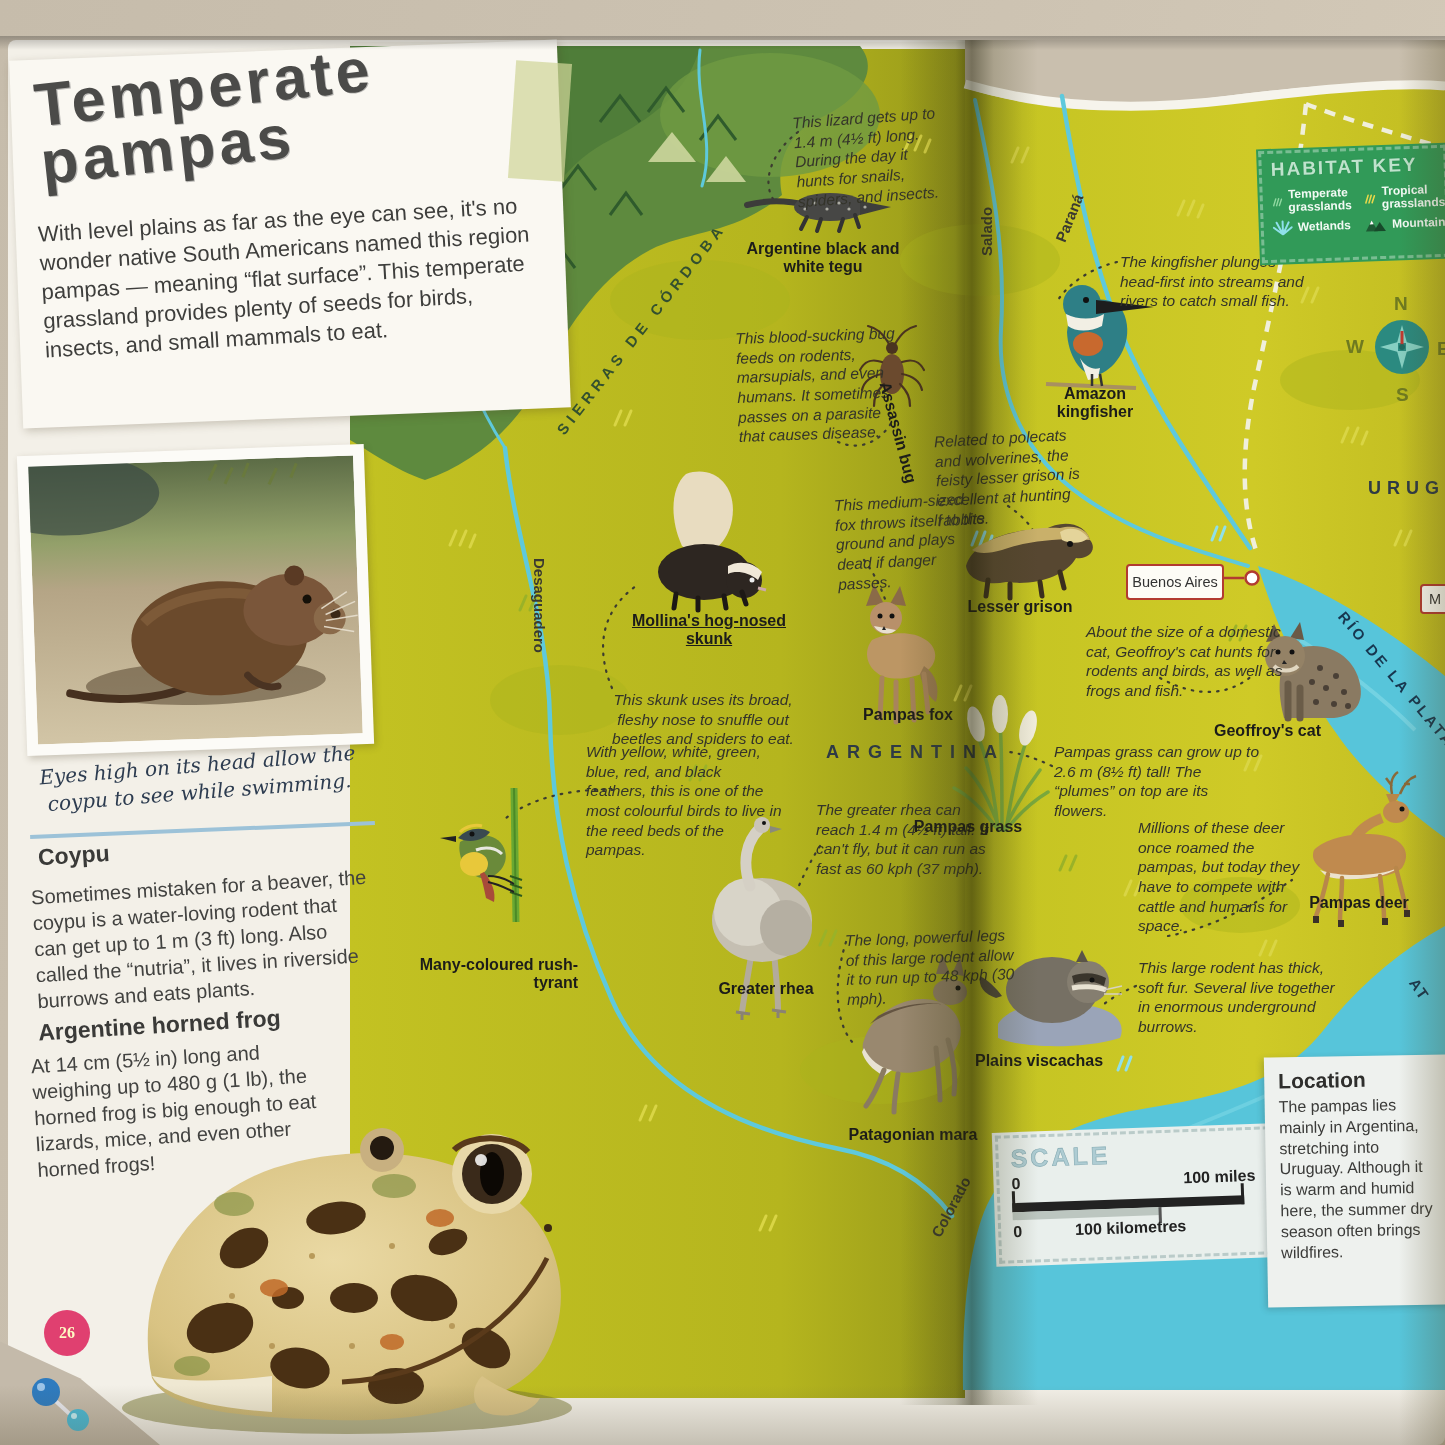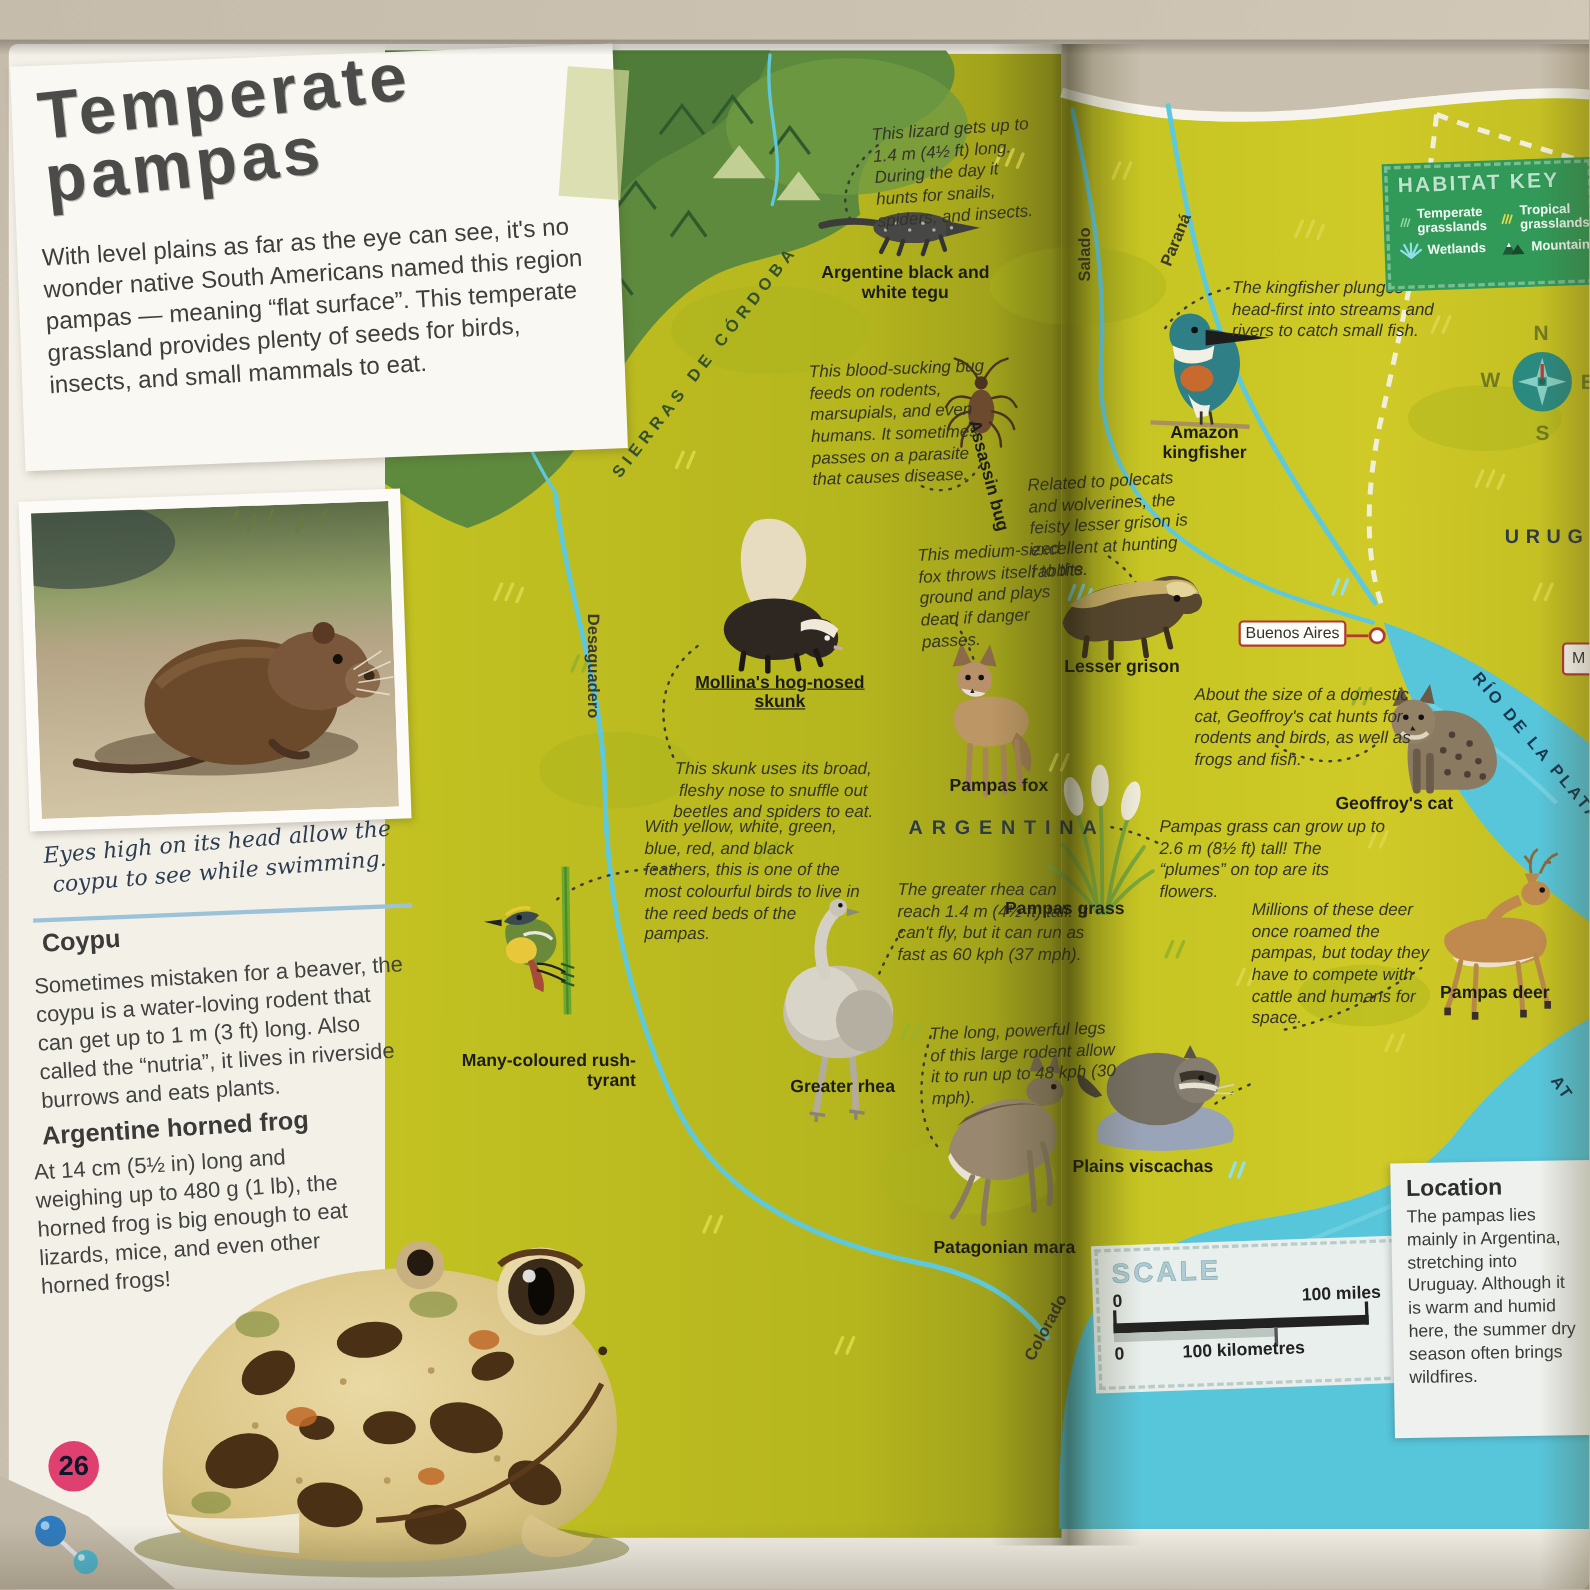--- a/index.html
+++ b/index.html
@@ -28,22 +28,22 @@
   .caption{position:absolute;left:26px;top:752px;width:345px;z-index:4;text-align:center;
     font-family:"DejaVu Serif",serif;font-style:italic;font-size:20px;color:#2d3c50;
     transform:rotate(-4.5deg);line-height:1.35;}
   .divider{position:absolute;left:30px;top:828px;width:345px;height:4px;background:#9cc2d8;
     transform:rotate(-2.3deg);z-index:4;}
   .side-h{position:absolute;font-size:23px;font-weight:bold;color:#3a3a38;
     transform:rotate(-3.5deg);z-index:6;}
   .side-b{position:absolute;font-size:20px;line-height:1.3;color:#424240;
     transform:rotate(-3.5deg);z-index:6;}
   .pagenum{position:absolute;left:44px;top:1310px;width:46px;height:46px;border-radius:50%;
-    background:#e04070;color:#0f172a;font-weight:bold;font-size:25px;display:flex;
-    align-items:center;justify-content:center;z-index:7;}
+    background:#e04070;color:#fef9c3;font-weight:bold;font-size:16px;display:flex;
+    align-items:center;justify-content:center;z-index:7;font-family:Liberation Serif, serif;}
   .tancorner{position:absolute;left:0;top:1330px;width:160px;height:115px;background:#c4baaa;
     clip-path:polygon(0 10%,50% 42%,100% 100%,0 100%);z-index:3;}
   .pin{position:absolute;left:26px;top:1364px;z-index:8;}
   .frog-art{position:absolute;left:92px;top:1046px;width:525px;height:400px;z-index:5;}
 
   
   .note{position:absolute;font-style:italic;font-size:15.5px;line-height:1.27;
     color:#34342a;z-index:5;}
   .splabel{position:absolute;font-weight:bold;font-size:16px;line-height:1.12;
     color:#1c1c1a;text-align:center;z-index:5;}
@@ -595,20 +595,21 @@
   <div class="note" style="left:737px;top:326px;width:168px;transform:rotate(-2deg);">This blood-sucking bug feeds on rodents, marsupials, and even humans. It sometimes passes on a parasite that causes disease.</div>
   <div class="note" style="left:1120px;top:252px;width:188px;">The kingfisher plunges head-first into streams and rivers to catch small fish.</div>
   <div class="note" style="left:936px;top:428px;width:160px;transform:rotate(-3deg);">Related to polecats and wolverines, the feisty lesser grison is excellent at hunting rabbits.</div>
   <div class="note" style="left:604px;top:690px;width:198px;text-align:center;">This skunk uses its broad, fleshy nose to snuffle out beetles and spiders to eat.</div>
   <div class="note" style="left:836px;top:492px;width:152px;transform:rotate(-3deg);">This medium-sized fox throws itself to the ground and plays dead if danger passes.</div>
   <div class="note" style="left:1086px;top:622px;width:198px;">About the size of a domestic cat, Geoffroy's cat hunts for rodents and birds, as well as frogs and fish.</div>
   <div class="note" style="left:1054px;top:742px;width:208px;">Pampas grass can grow up to 2.6 m (8½ ft) tall! The “plumes” on top are its flowers.</div>
   <div class="note" style="left:586px;top:742px;width:198px;">With yellow, white, green, blue, red, and black feathers, this is one of the most colourful birds to live in the reed beds of the pampas.</div>
   <div class="note" style="left:816px;top:800px;width:180px;">The greater rhea can reach 1.4 m (4½ ft) tall. It can't fly, but it can run as fast as 60 kph (37 mph).</div>
   <div class="note" style="left:846px;top:928px;width:170px;transform:rotate(-2deg);">The long, powerful legs of this large rodent allow it to run up to 48 kph (30 mph).</div>
+  <div class="note" style="left:1138px;top:958px;width:208px;">This large rodent has thick, soft fur. Several live together in enormous underground burrows.</div>
   <div class="note" style="left:1138px;top:818px;width:178px;">Millions of these deer once roamed the pampas, but today they have to compete with cattle and humans for space.</div>
 
   <div class="splabel" style="left:742px;top:240px;width:162px;">Argentine black and white tegu</div>
   <div class="splabel" style="left:893px;top:380px;width:118px;transform:rotate(75deg);transform-origin:left top;text-align:left;">Assassin bug</div>
   <div class="splabel" style="left:1030px;top:385px;width:130px;">Amazon kingfisher</div>
   <div class="splabel" style="left:940px;top:598px;width:160px;">Lesser grison</div>
   <div class="splabel" style="left:608px;top:612px;width:202px;text-decoration:underline;">Mollina's hog-nosed skunk</div>
   <div class="splabel" style="left:848px;top:706px;width:120px;">Pampas fox</div>
   <div class="splabel" style="left:1190px;top:722px;width:155px;">Geoffroy's cat</div>
   <div class="splabel" style="left:888px;top:818px;width:160px;">Pampas grass</div>
@@ -626,21 +627,21 @@
   <div class="geo" style="left:548px;top:558px;font-size:15px;color:#3a3a30;transform:rotate(90deg);transform-origin:left top;">Desaguadero</div>
   <div class="geo" style="left:928px;top:1232px;font-size:15px;color:#3a3a30;transform:rotate(-62deg);transform-origin:left top;">Colorado</div>
   <div class="geo" style="left:1348px;top:608px;font-size:15px;letter-spacing:3px;color:#17364f;transform:rotate(50deg);transform-origin:left top;">RÍO DE LA PLATA</div>
   <div class="geo" style="left:1420px;top:975px;font-size:15px;letter-spacing:2px;color:#17364f;transform:rotate(55deg);transform-origin:left top;">AT</div>
 
   <div class="compassL" style="left:1394px;top:293px;">N</div>
   <div class="compassL" style="left:1437px;top:338px;">E</div>
   <div class="compassL" style="left:1396px;top:384px;">S</div>
   <div class="compassL" style="left:1346px;top:336px;">W</div>
 
-  <div class="cityBox" style="left:1126px;top:564px;width:98px;height:24px;">Buenos Aires</div>
+  <div class="cityBox" style="left:1126px;top:564px;width:98px;height:36px;">Buenos Aires</div>
   <div class="cityBox" style="left:1420px;top:584px;width:34px;height:30px;justify-content:flex-start;padding-left:7px;">M</div>
 
   <div class="keybox">
     <div class="keytitle">HABITAT KEY</div>
     <div class="keygrid">
       <div class="keyitem">
         <svg width="20" height="16" viewBox="0 0 20 16">
             <path d="M3,15 l4,-12 M8,15 l4,-12 M13,15 l4,-11" stroke="#8fd8a0" stroke-width="2.5" fill="none" stroke-linecap="round"></path>
           </svg>
         <span>Temperate grasslands</span>

